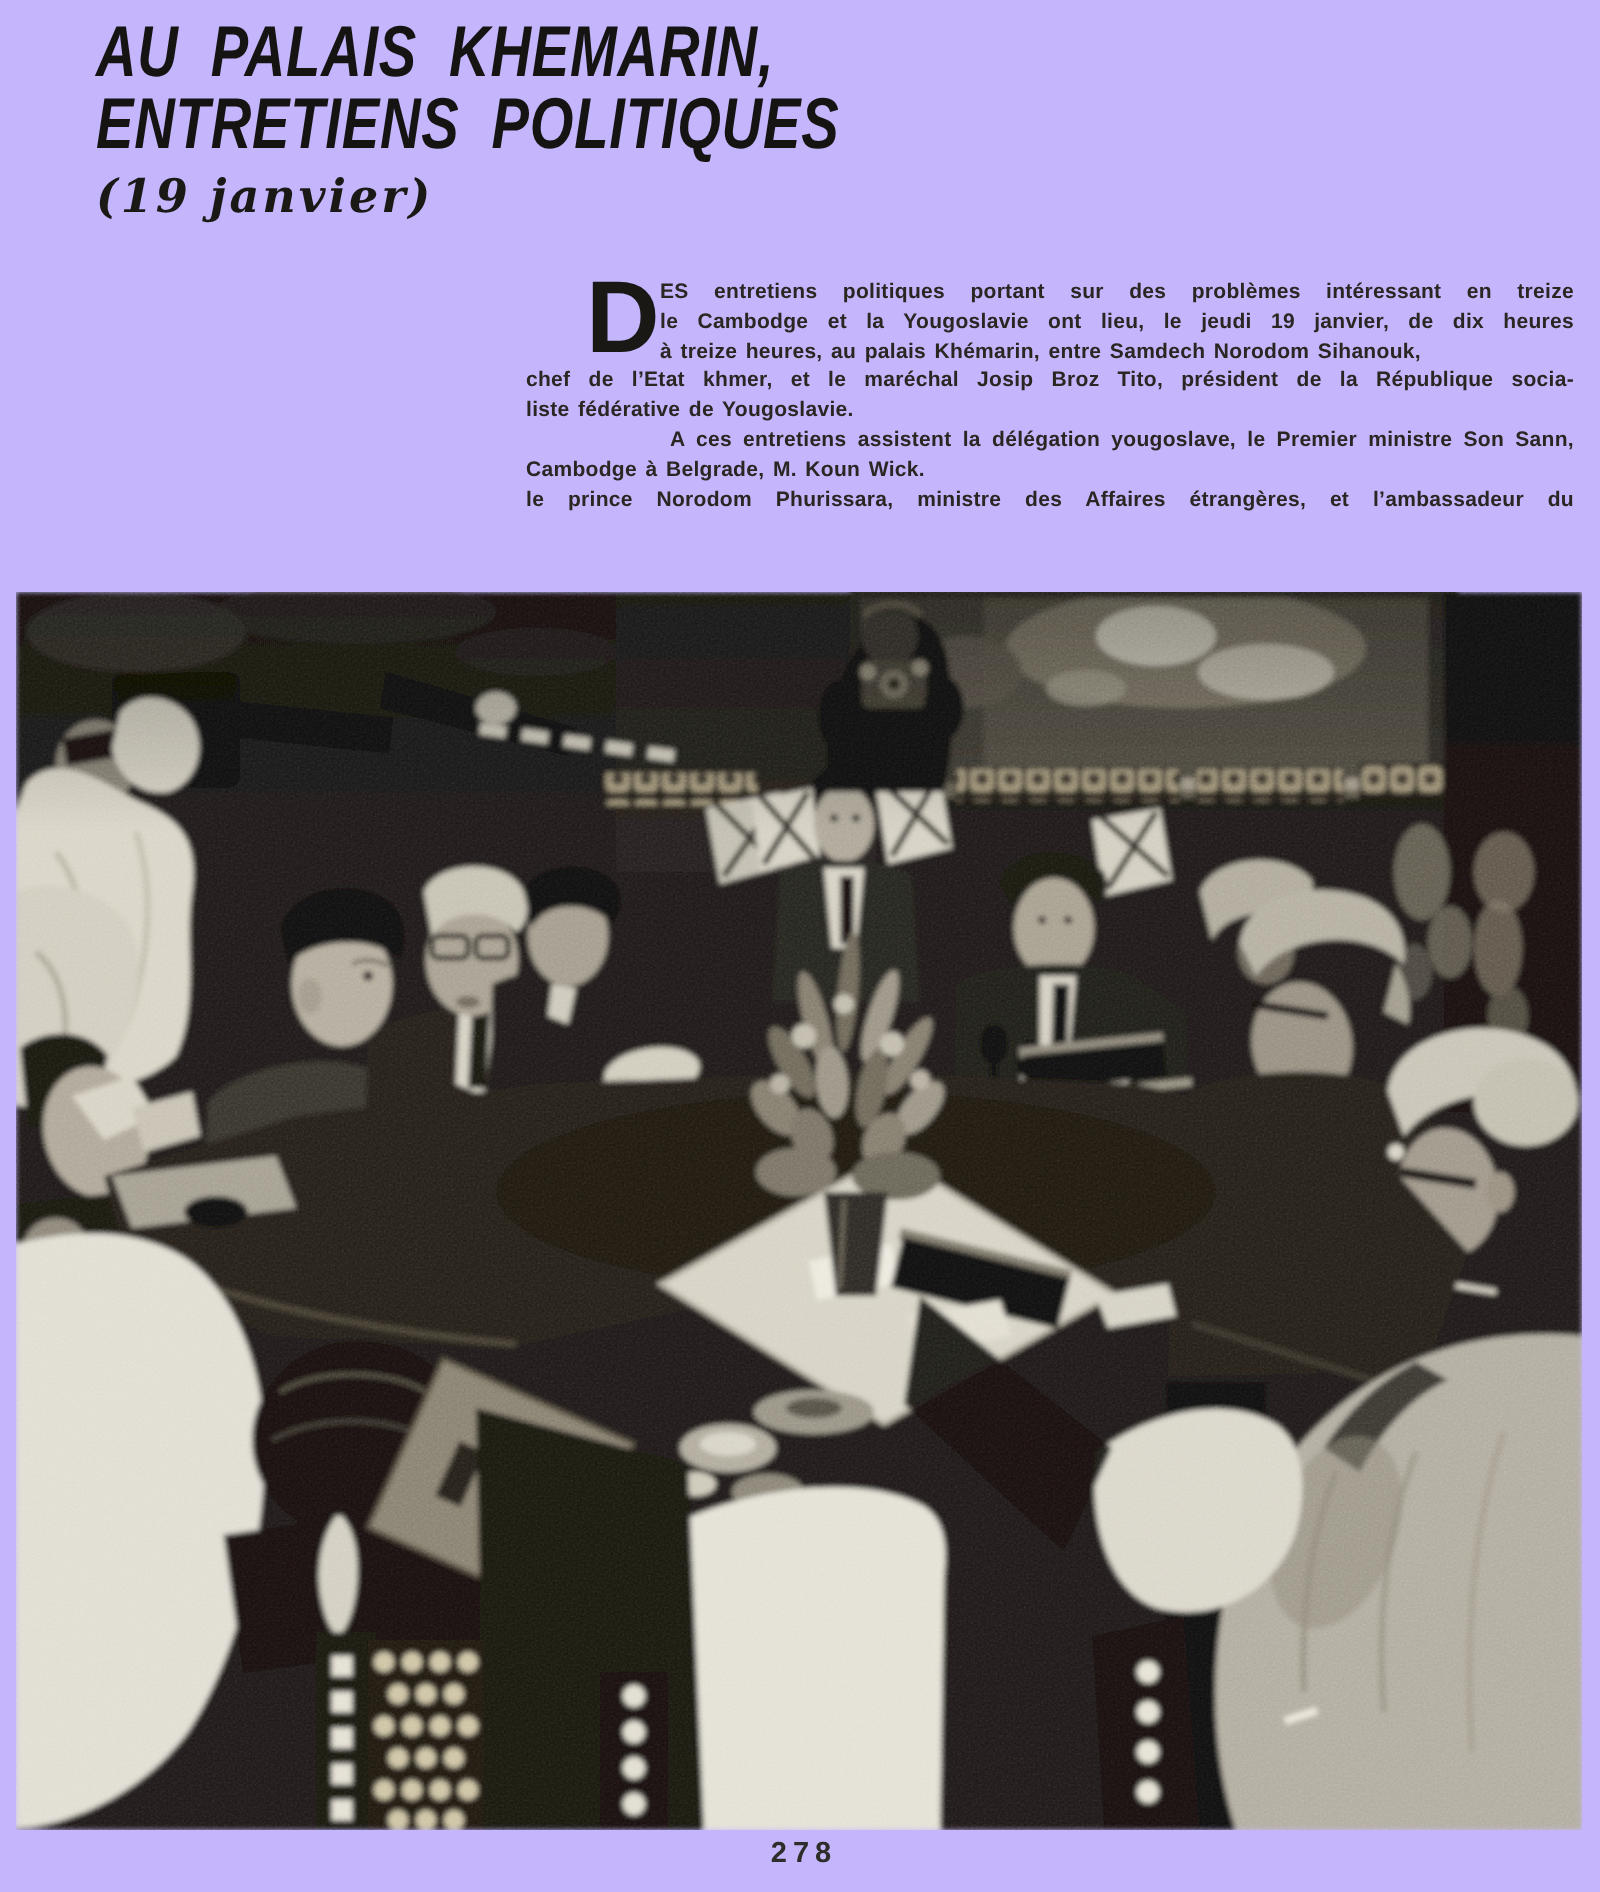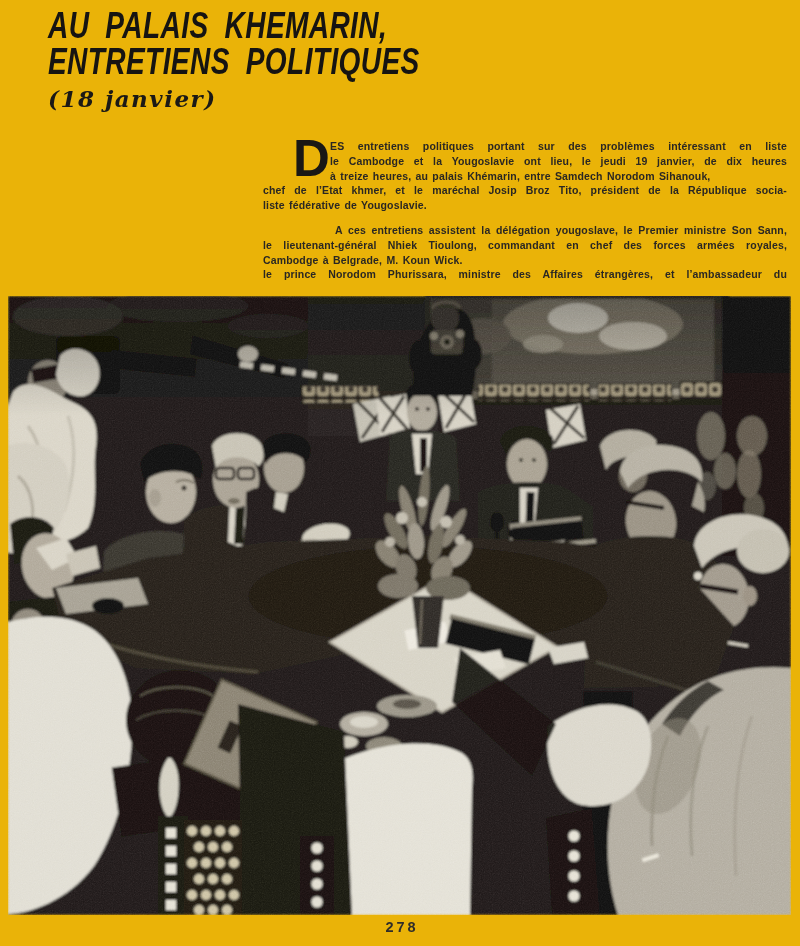--- a/index.html
+++ b/index.html
@@ -1,30 +1,30 @@
 <!DOCTYPE html>
 <html><head>
 <meta charset="utf-8">
 <style>
   html,body{margin:0;padding:0;background:#e8e8e8;}
-  .page{position:relative;width:800px;height:946px;background:#eab308;overflow:hidden;
+  .page{position:relative;width:800px;height:946px;background:#c4b5fd;overflow:hidden;
         font-family:"Liberation Sans",sans-serif;color:#26231f;}
   
   .title-block{position:absolute;left:48px;top:8px;}
   .title-line{font-family:"Liberation Sans",sans-serif;font-style:italic;font-weight:bold;
               font-size:36px;line-height:36px;letter-spacing:.5px;word-spacing:10px;color:#161412;
               transform:scaleX(.78);transform-origin:0 50%;white-space:nowrap;}
   .title-date{font-family:"DejaVu Serif",serif;font-style:italic;font-weight:bold;
               font-size:23px;line-height:26px;letter-spacing:1.5px;color:#1b1916;margin-top:6px;}
   
   .body-text{position:absolute;left:263px;top:139px;width:524px;
              font-size:10.5px;line-height:14.8px;font-weight:bold;
              letter-spacing:.15px;word-spacing:1.2px;color:#2a2723;}
   .para{position:relative;}
-  .para2{margin-top:10px;}
+  .para2{}
   .ln{height:14.8px;}
   .ind{margin-left:67px;}
   .ind2{margin-left:72px;}
   .jst{text-align:justify;text-align-last:justify;}
   .dropcap{position:absolute;left:30px;top:1px;font-size:51px;line-height:38px;
            font-weight:bold;color:#1a1815;font-family:"Liberation Sans",sans-serif;}
   
   .photo{position:absolute;left:8px;top:296px;width:783px;height:619px;margin:0;}
   .photo svg{display:block;}
   
@@ -32,35 +32,34 @@
                font-size:14.5px;font-weight:bold;letter-spacing:3px;color:#2f2d2a;}
 </style>
 </head>
 <body>
 
 <div class="page">
 
   <header class="title-block">
     <div class="title-line">AU PALAIS KHEMARIN,</div>
     <div class="title-line">ENTRETIENS POLITIQUES</div>
-    <div class="title-date">(18 janvier)</div>
+    <div class="title-date">(19 janvier)</div>
   </header>
 
   <section class="body-text">
     <div class="para para1">
       <span class="dropcap">D</span>
-      <div class="ln ind jst">ES entretiens politiques portant sur des problèmes intéressant en liste</div>
+      <div class="ln ind jst">ES entretiens politiques portant sur des problèmes intéressant en treize</div>
       <div class="ln ind jst">le Cambodge et la Yougoslavie ont lieu, le jeudi 19 janvier, de dix heures</div>
       <div class="ln ind">à treize heures, au palais Khémarin, entre Samdech Norodom Sihanouk,</div>
       <div class="ln jst">chef de l’Etat khmer, et le maréchal Josip Broz Tito, président de la République socia-</div>
       <div class="ln">liste fédérative de Yougoslavie.</div>
     </div>
     <div class="para para2">
       <div class="ln ind2 jst">A ces entretiens assistent la délégation yougoslave, le Premier ministre Son Sann,</div>
-      <div class="ln jst">le lieutenant-général Nhiek Tioulong, commandant en chef des forces armées royales,</div>
       <div class="ln">Cambodge à Belgrade, M. Koun Wick.</div>
       <div class="ln jst">le prince Norodom Phurissara, ministre des Affaires étrangères, et l’ambassadeur du</div>
     </div>
   </section>
 
   <figure class="photo">
     <svg width="783" height="619" viewBox="0 0 783 619" xmlns="http://www.w3.org/2000/svg">
       <defs>
         <filter id="soft">
             <feGaussianBlur stdDeviation="1.2"></feGaussianBlur>

